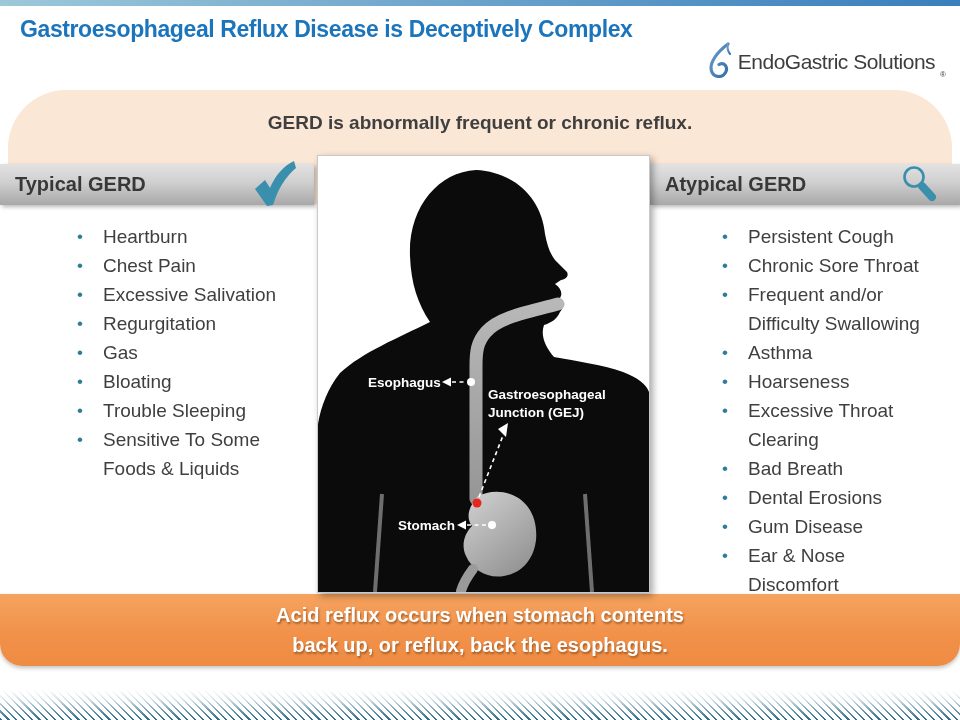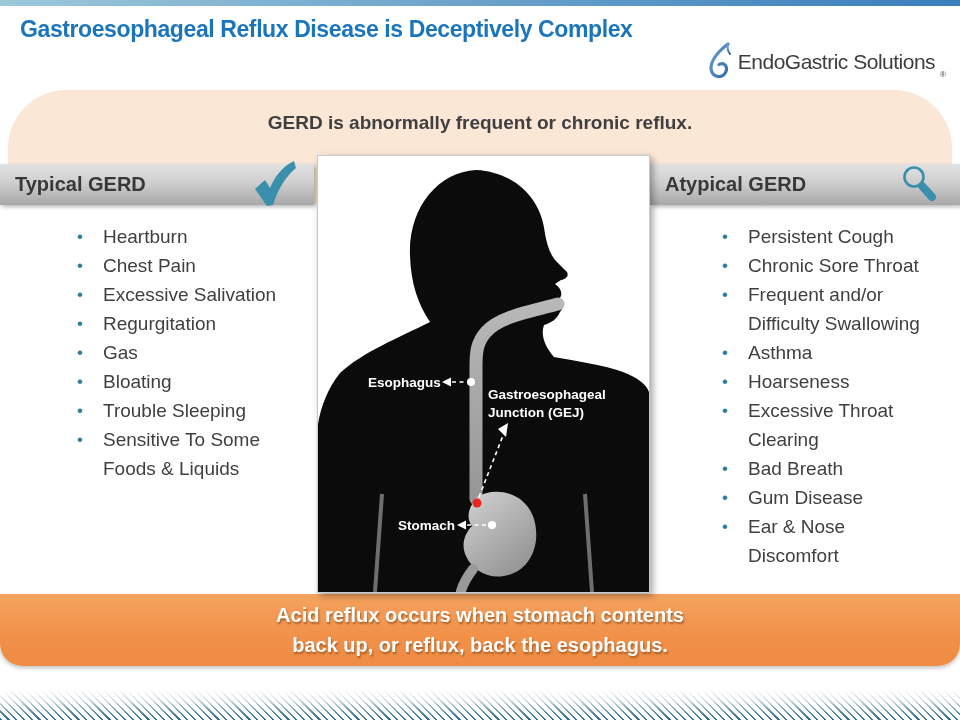--- a/index.html
+++ b/index.html
@@ -134,20 +134,21 @@
 <ul class="abs symptom-list list-right">
     <li>Persistent Cough</li>
     <li>Chronic Sore Throat</li>
     <li>Frequent and/or
 Difficulty Swallowing</li>
     <li>Asthma</li>
     <li>Hoarseness</li>
     <li>Excessive Throat
 Clearing</li>
     <li>Bad Breath</li>
+    <li>Dental Erosions</li>
     <li>Gum Disease</li>
     <li>Ear &amp; Nose
 Discomfort</li>
   </ul>
 
 <div class="abs figure-box">
   <svg width="331" height="436" viewBox="0 0 331 436">
     <defs>
       <linearGradient id="tubeg" x1="0" y1="0" x2="0" y2="1">
         <stop offset="0" stop-color="#b8b8b8"></stop>

